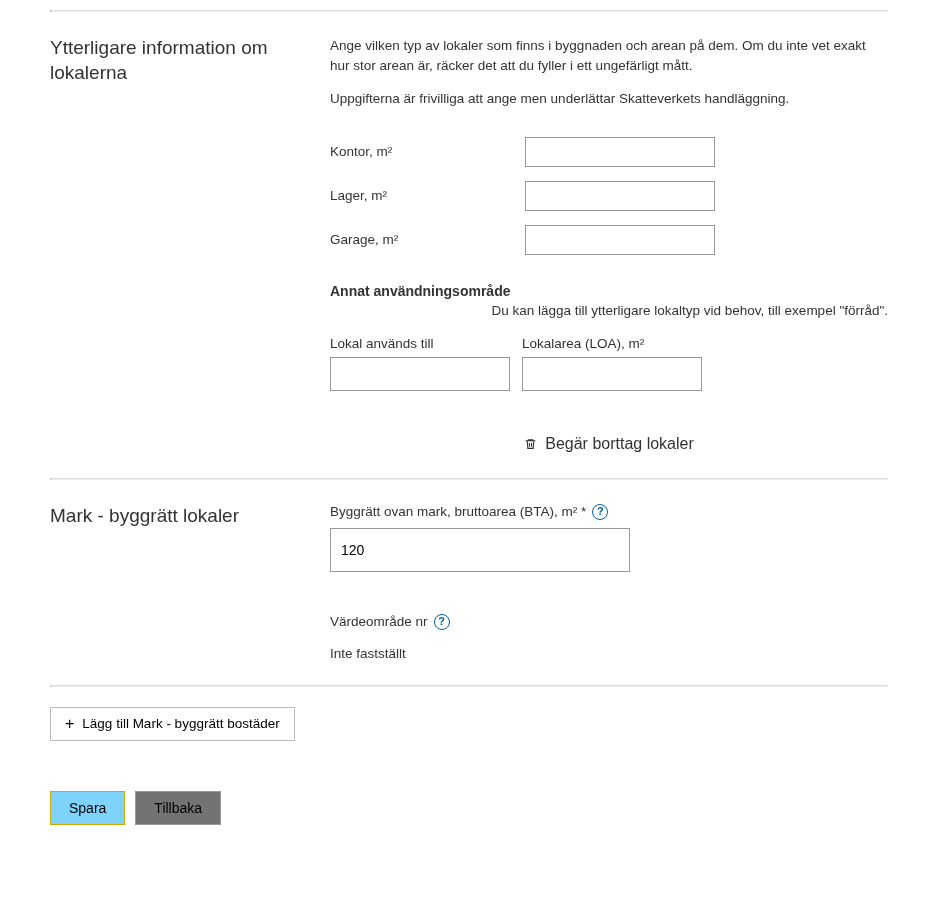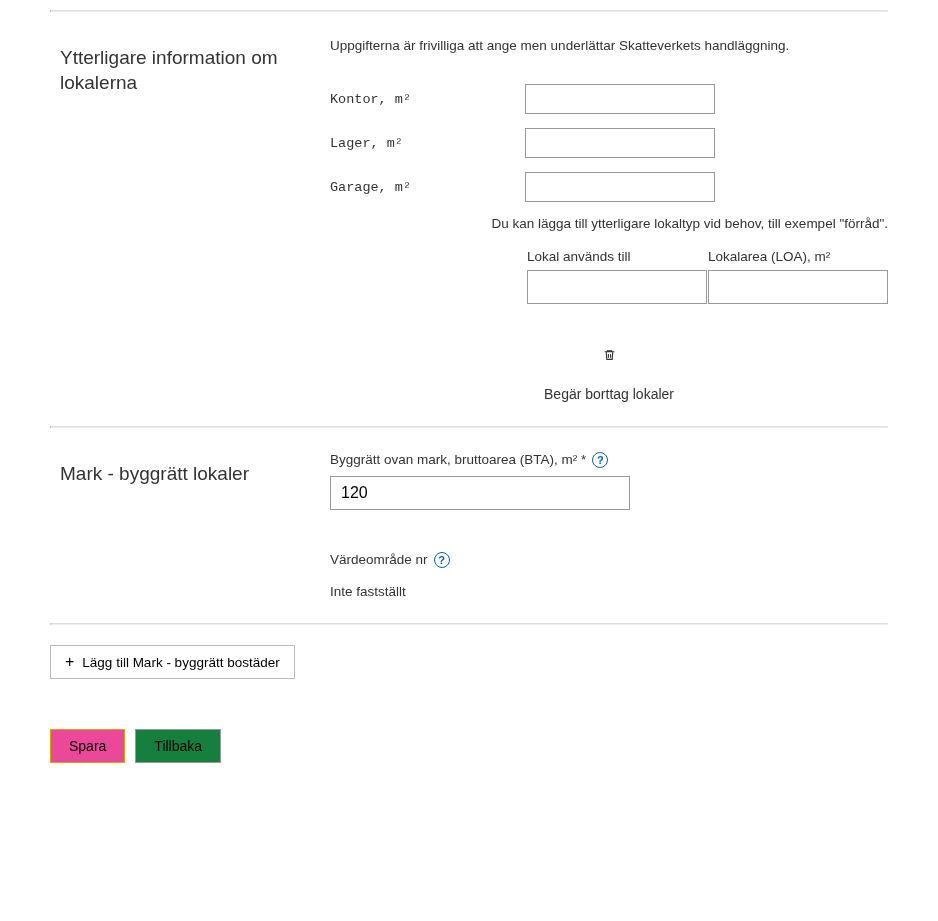--- a/index.html
+++ b/index.html
@@ -18,76 +18,73 @@
     padding: 24px 0;
   }
   .section-left {
     flex: 0 0 280px;
     padding-right: 20px;
   }
   .section-right { flex: 1; }
   h2 {
     font-size: 19px;
     font-weight: 400;
-    margin: 10px;
+    margin: 0;
     line-height: 1.3;
     color: #333;
   }
   p { margin: 0 0 12px 0; line-height: 1.5; font-size: 13.5px; }
   .field-row {
     display: flex;
     align-items: center;
     margin-bottom: 14px;
   }
   .field-row label {
     flex: 0 0 195px;
     font-size: 13.5px;
-    font-family: Liberation Mono, monospace;
   }
   .field-row input[type="text"] {
     width: 190px;
     height: 30px;
     border: 1px solid #999;
     padding: 4px 8px;
     font-size: 14px;
   }
   .subheading {
     font-weight: 700;
     margin-top: 28px;
     margin-bottom: 4px;
     font-size: 14px;
   }
   .helptext { font-size: 13.5px; margin-bottom: 18px; text-align: right; }
   .two-col {
     display: flex;
-    gap: 1px;
-    justify-content: flex-end;
+    gap: 12px;
   }
   .two-col .col { flex: 0 0 180px; }
   .col-label { font-size: 13.5px; margin-bottom: 6px; display: block; }
   .col input {
     width: 100%;
     height: 34px;
     border: 1px solid #999;
     padding: 4px 8px;
     font-size: 14px;
   }
   .remove-row {
     text-align: center;
     margin-top: 44px;
   }
   .remove-link {
     display: inline-flex;
     align-items: center;
-    gap: 24px;
+    gap: 8px;
     color: #333;
-    font-size: 14px;
+    font-size: 16px;
     cursor: pointer;
     text-decoration: none;
-    flex-direction: column;
   }
   .trash-icon { width: 13px; height: 14px; }
   .label-with-help {
     display: flex;
     gap: 6px;
     margin-bottom: 8px;
     font-size: 13.5px;
   }
   .help-icon {
     width: 16px; height: 16px;
@@ -97,24 +94,24 @@
     align-items: center;
     justify-content: center;
     font-size: 11px;
     font-weight: 700;
     color: #0061b0;
     cursor: pointer;
     line-height: 1;
   }
   .input-full {
     width: 300px;
-    height: 34px;
+    height: 44px;
     border: 1px solid #999;
     padding: 4px 10px;
-    font-size: 16px;
+    font-size: 14px;
   }
   .value-area-block { margin-top: 42px; }
   .static-val { font-size: 13.5px; margin-top: 16px; }
   .add-btn {
     display: inline-flex;
     align-items: center;
     gap: 8px;
     border: 1px solid #bbb;
     background: #fff;
     padding: 8px 14px;
@@ -122,62 +119,64 @@
     cursor: pointer;
     margin-top: 20px;
   }
   .plus-icon { font-size: 16px; line-height: 1; }
   .action-row {
     margin-top: 50px;
     display: flex;
     gap: 10px;
   }
   .btn-primary {
-    background: #ec4899;
+    background: #7dd3fc;
     border: 1px solid #d4a800;
     padding: 8px 18px;
     font-size: 14px;
     cursor: pointer;
   }
   .btn-secondary {
-    background: #15803d;
+    background: #737373;
     border: 1px solid #999;
     padding: 8px 18px;
     font-size: 14px;
     cursor: pointer;
   }
 </style>
 </head>
 <body>
 
 <div class="container">
 
   <hr class="divider">
 
   
   <div class="section">
     <div class="section-left">
       <h2>Ytterligare information om lokalerna</h2>
     </div>
     <div class="section-right">
+      <p>Ange vilken typ av lokaler som finns i byggnaden och arean på dem. Om du inte vet exakt hur stor arean är, räcker det att du fyller i ett ungefärligt mått.</p>
       <p style="margin-bottom:28px">Uppgifterna är frivilliga att ange men underlättar Skatteverkets handläggning.</p>
 
       <div class="field-row">
         <label>Kontor, m²</label>
         <input type="text" value="" style="">
       </div>
       <div class="field-row">
         <label>Lager, m²</label>
         <input type="text" value="" style="">
       </div>
       <div class="field-row">
         <label>Garage, m²</label>
         <input type="text" value="" style="">
       </div>
 
+      <div class="subheading">Annat användningsområde</div>
       <div class="helptext">Du kan lägga till ytterligare lokaltyp vid behov, till exempel "förråd".</div>
 
       <div class="two-col">
         <div class="col">
           <span class="col-label">Lokal används till</span>
           <input type="text" value="" style="">
         </div>
         <div class="col">
           <span class="col-label">Lokalarea (LOA), m²</span>
           <input type="text" value="" style="">

